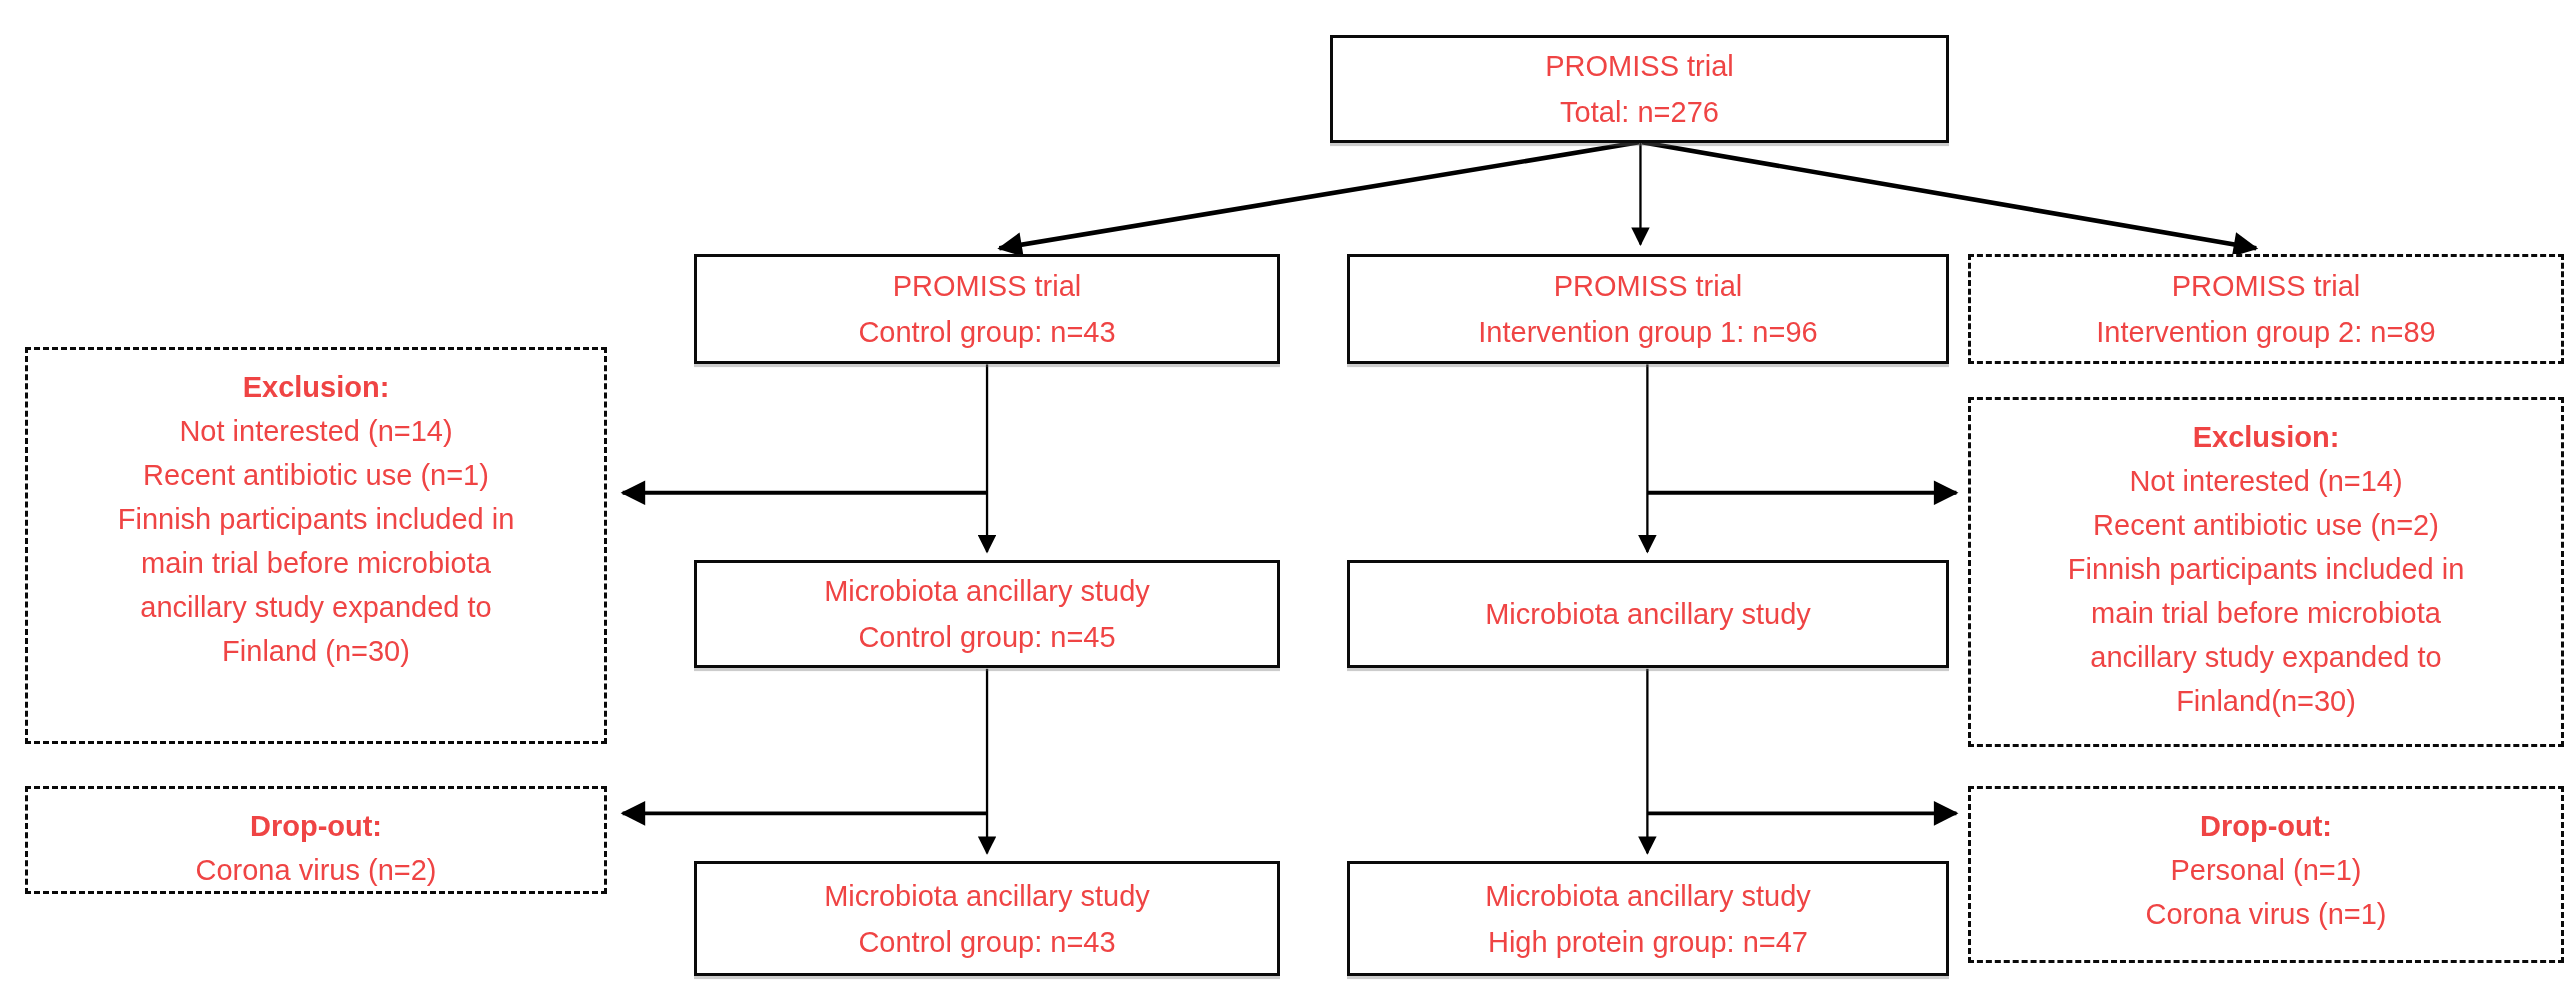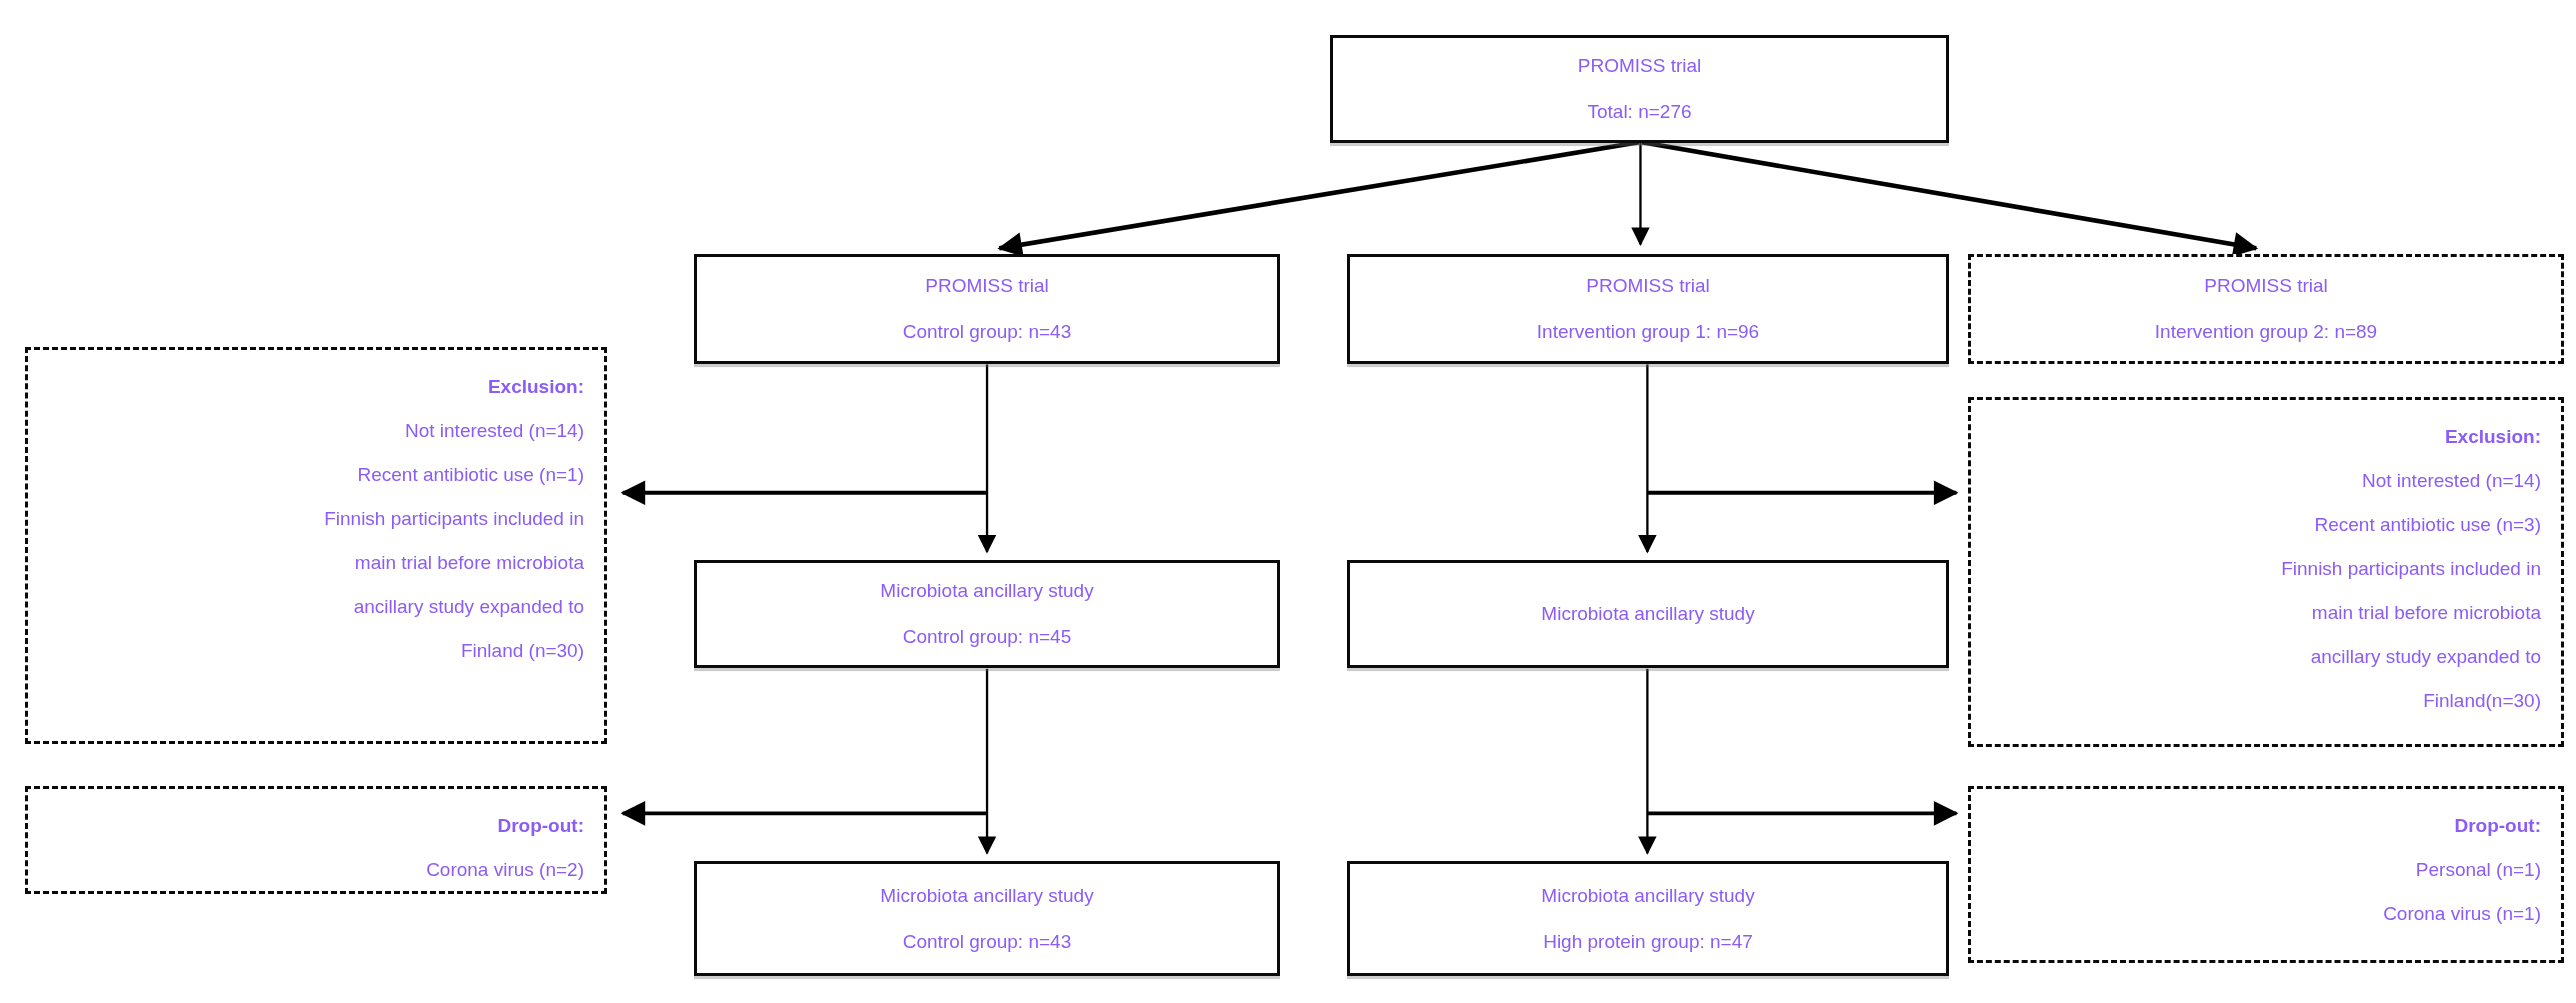--- a/index.html
+++ b/index.html
@@ -22,34 +22,34 @@
     left: 0; top: 0;
     width: 2576px;
     height: 1004px;
     z-index: 1;
   }
   .box {
     position: absolute;
     box-sizing: border-box;
     background: #ffffff;
     border: 3.1px solid #0a0a0a;
-    color: #8b5cf6;
-    font-size: 19px;
+    color: #ef4444;
+    font-size: 29px;
     line-height: 46px;
     display: flex;
     flex-direction: column;
     align-items: center;
     justify-content: center;
     text-align: center;
     z-index: 2;
     box-shadow: 0 3.1px 0 rgba(110,110,110,0.35);
   }
   .box.dashed {
     border: 3.1px dashed #0a0a0a;
-    align-items: flex-end;
+    align-items: center;
     justify-content: flex-start;
     text-align: left;
     padding: 15.4px 20px;
     line-height: 44px;
     box-shadow: none;
   }
   .box .t {
     white-space: nowrap;
   }
   .box.dashed .t {
@@ -126,21 +126,21 @@
     <div class="t">Recent antibiotic use (n=1)</div>
     <div class="t">Finnish participants included in</div>
     <div class="t">main trial before microbiota</div>
     <div class="t">ancillary study expanded to</div>
     <div class="t">Finland (n=30)</div>
   </div>
 
   <div class="box dashed" id="excl-right">
     <div class="t title">Exclusion:</div>
     <div class="t">Not interested (n=14)</div>
-    <div class="t">Recent antibiotic use (n=3)</div>
+    <div class="t">Recent antibiotic use (n=2)</div>
     <div class="t">Finnish participants included in</div>
     <div class="t">main trial before microbiota</div>
     <div class="t">ancillary study expanded to</div>
     <div class="t">Finland(n=30)</div>
   </div>
 
   <div class="box" id="r3-control">
     <div class="t">Microbiota ancillary study</div>
     <div class="t">Control group: n=45</div>
   </div>

